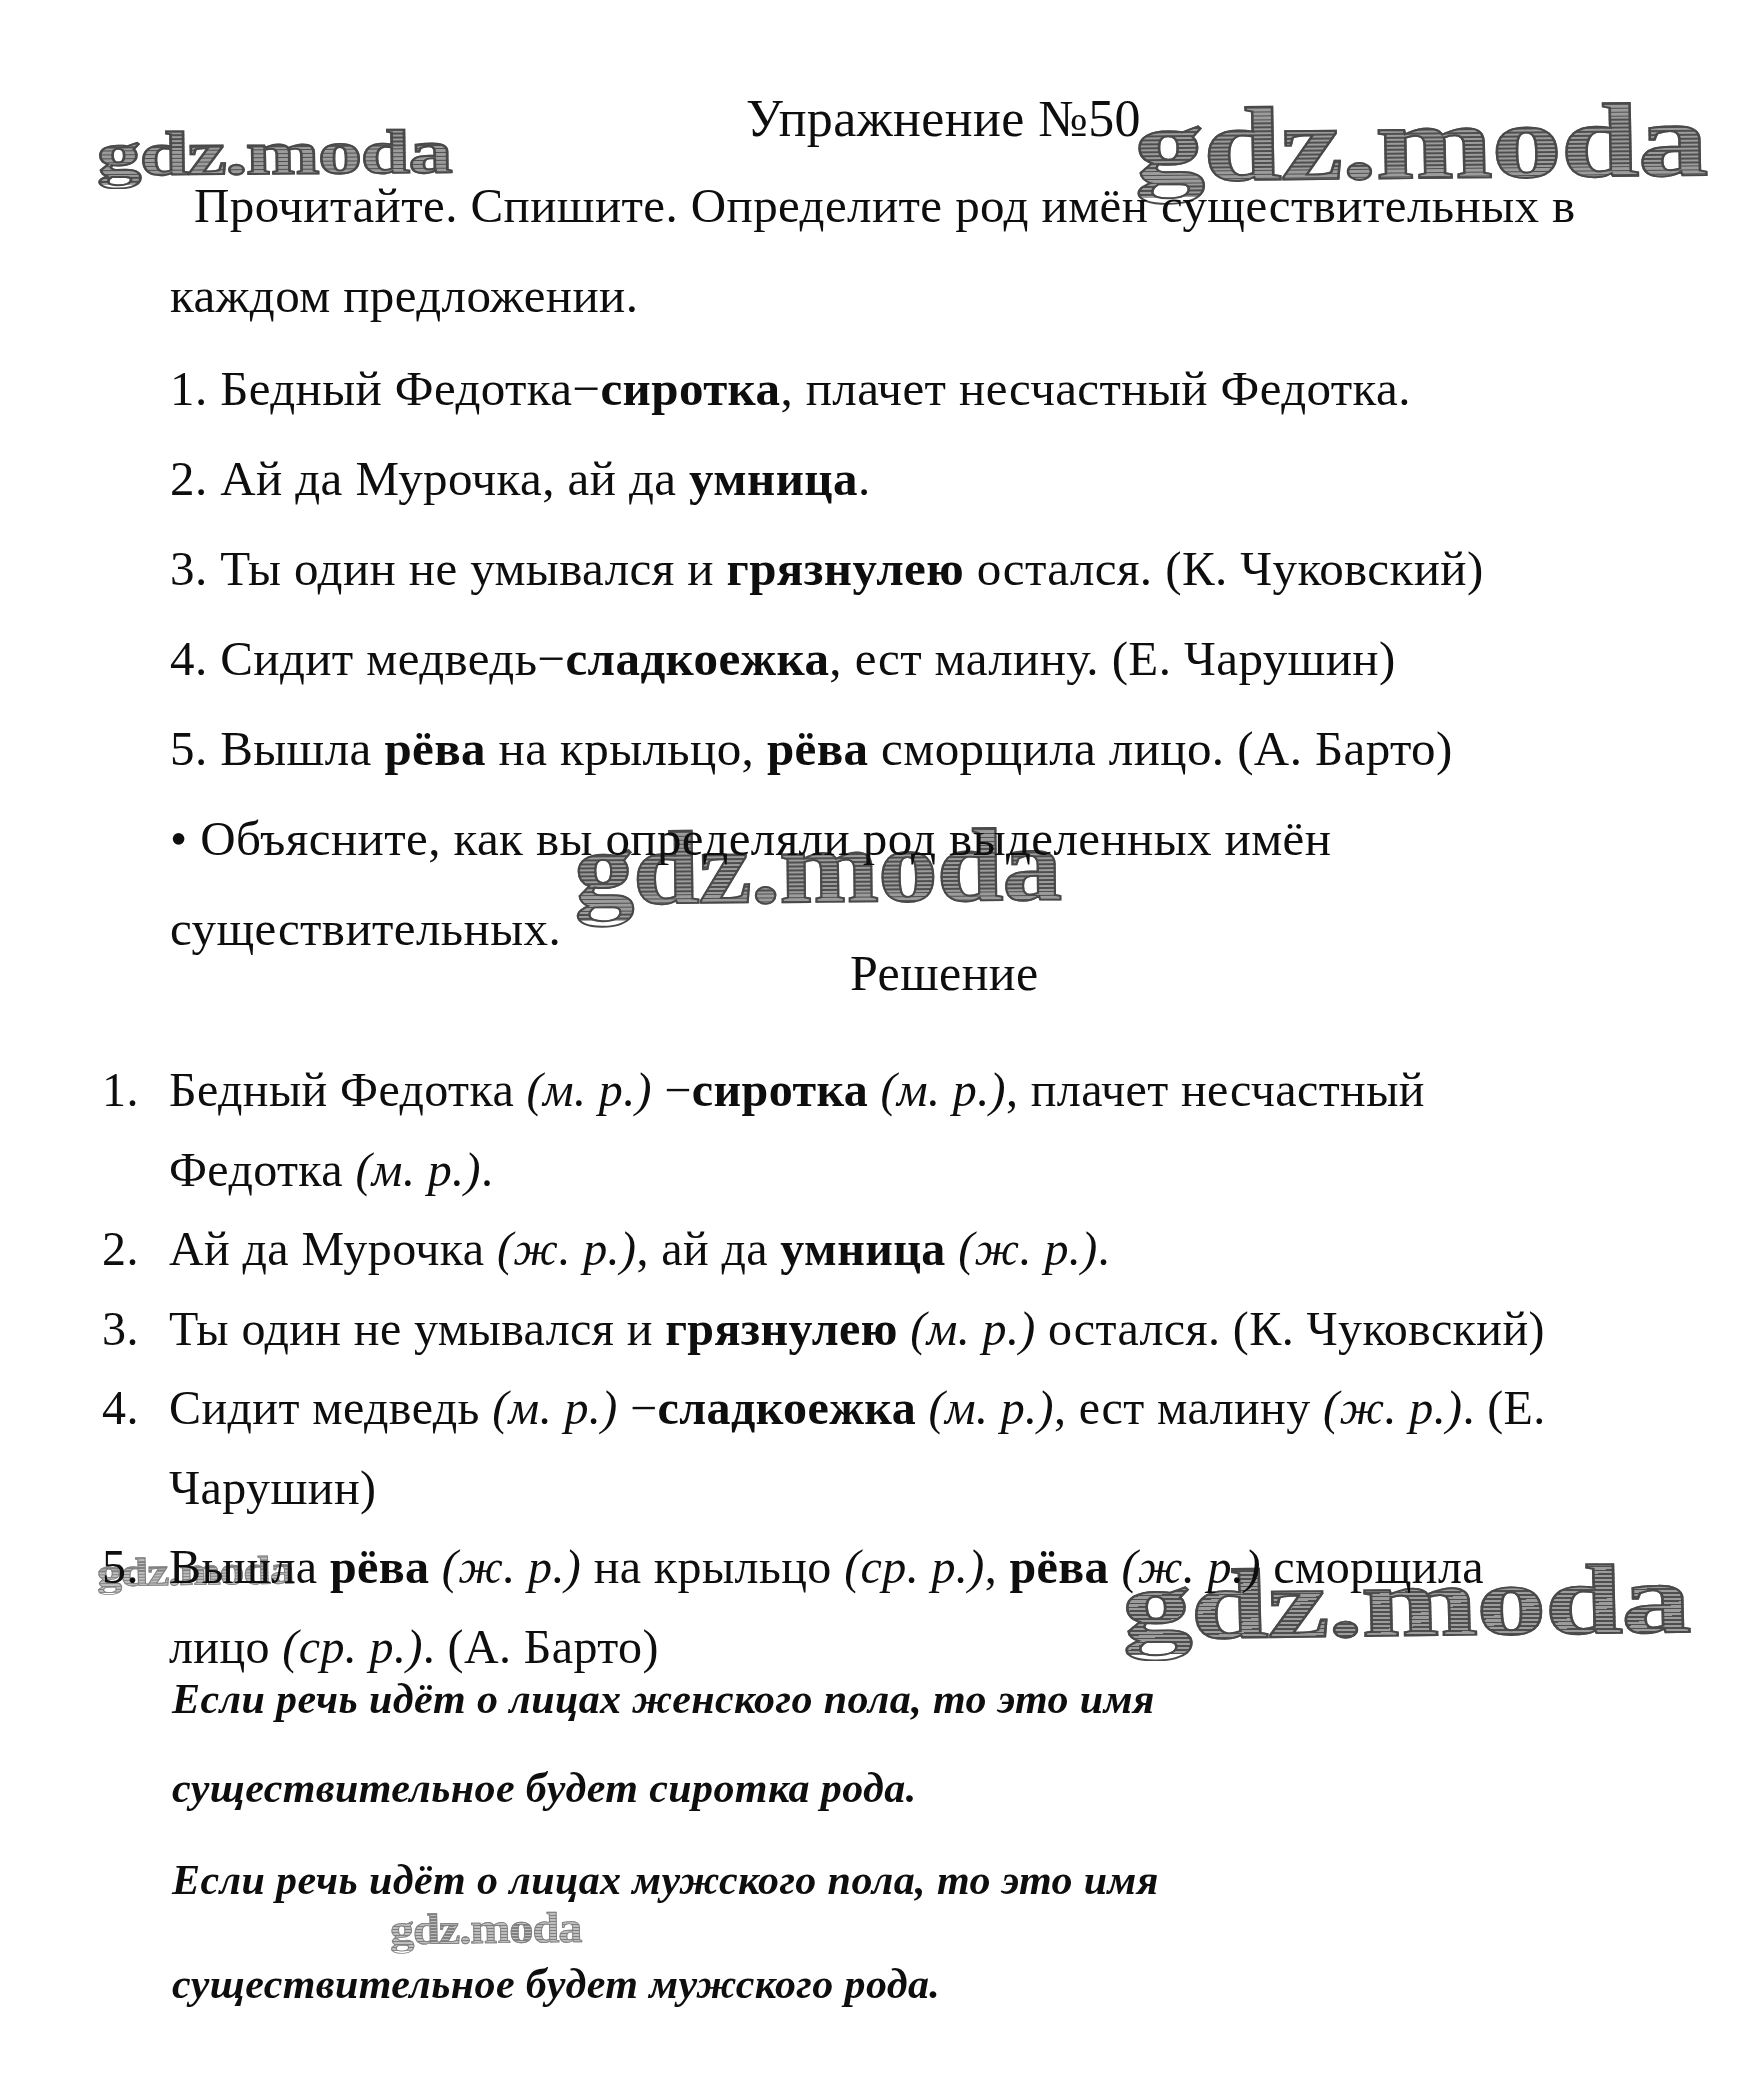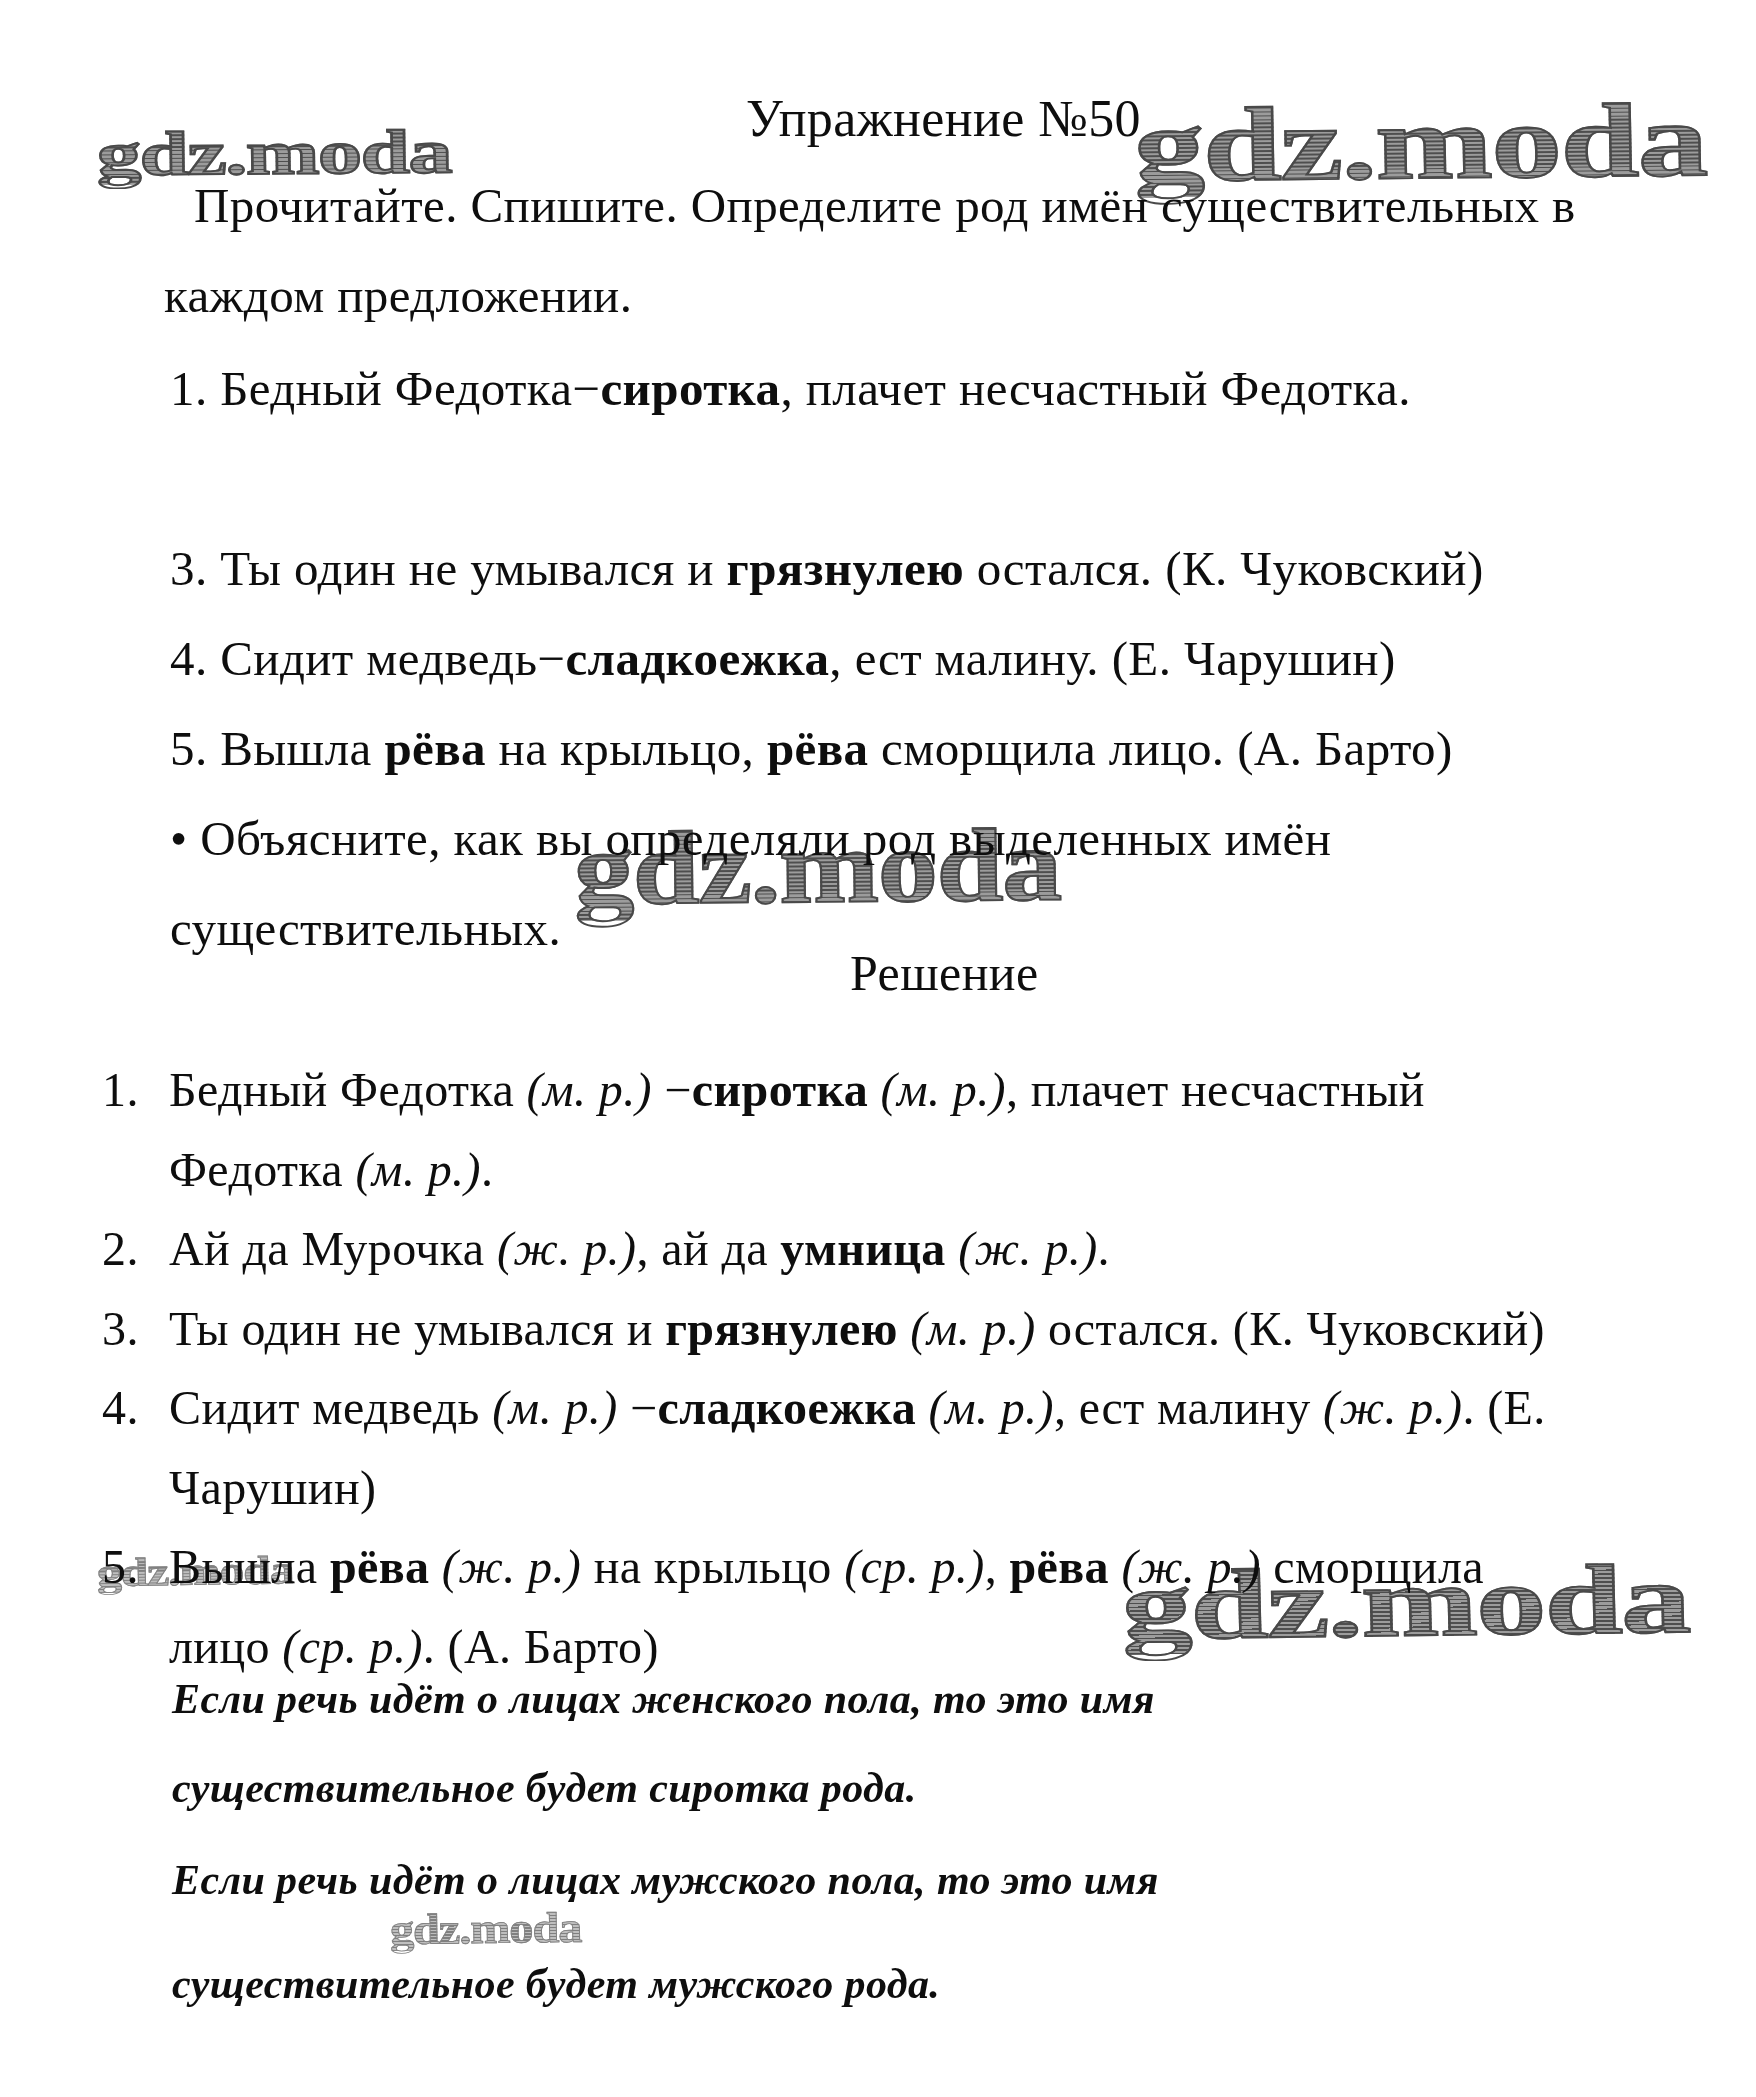--- a/index.html
+++ b/index.html
@@ -73,23 +73,24 @@
   <div class="wm wm-topleft">gdz.moda</div>
   <div class="wm wm-topright">gdz.moda</div>
   <div class="wm wm-center">gdz.moda</div>
   <div class="wm wm-botright">gdz.moda</div>
   <div class="wm wm-small wm-smallleft">gdz.moda</div>
   <div class="wm wm-small wm-smallbot">gdz.moda</div>
 
   <div class="line t-title" style="left:746px;top:86px;">Упражнение №50</div>
 
   <div class="line t-body" style="left:170px;top:175px;margin-left:24px;">Прочитайте. Спишите. Определите род имён существительных в</div>
-  <div class="line t-body" style="left:164px;top:265px;">каждом предложении.</div>
+  <div class="line t-body" style="left:170px;top:265px;">каждом предложении.</div>
 
   <div class="line t-body" style="left:170px;top:358px;"><span class="seg-r">1. Бедный Федотка−</span><span class="seg-b">сиротка</span><span class="seg-r">, плачет несчастный Федотка.</span></div>
+  <div class="line t-body" style="left:170px;top:448px;"><span class="seg-r">2. Ай да Мурочка, ай да </span><span class="seg-b">умница</span><span class="seg-r">.</span></div>
   <div class="line t-body" style="left:170px;top:538px;"><span class="seg-r">3. Ты один не умывался и </span><span class="seg-b">грязнулею</span><span class="seg-r"> остался. (К. Чуковский)</span></div>
   <div class="line t-body" style="left:170px;top:628px;"><span class="seg-r">4. Сидит медведь−</span><span class="seg-b">сладкоежка</span><span class="seg-r">, ест малину. (Е. Чарушин)</span></div>
   <div class="line t-body" style="left:170px;top:718px;"><span class="seg-r">5. Вышла </span><span class="seg-b">рёва</span><span class="seg-r"> на крыльцо, </span><span class="seg-b">рёва</span><span class="seg-r"> сморщила лицо. (А. Барто)</span></div>
 
   <div class="line t-body" style="left:170px;top:808px;">• Объясните, как вы определяли род выделенных имён</div>
   <div class="line t-body" style="left:170px;top:898px;text-align:right;">существительных.</div>
 
   <div class="line t-head" style="left:850px;top:942px;">Решение</div>
 
   <div class="line t-sol" style="left:102px;top:1060px;">

